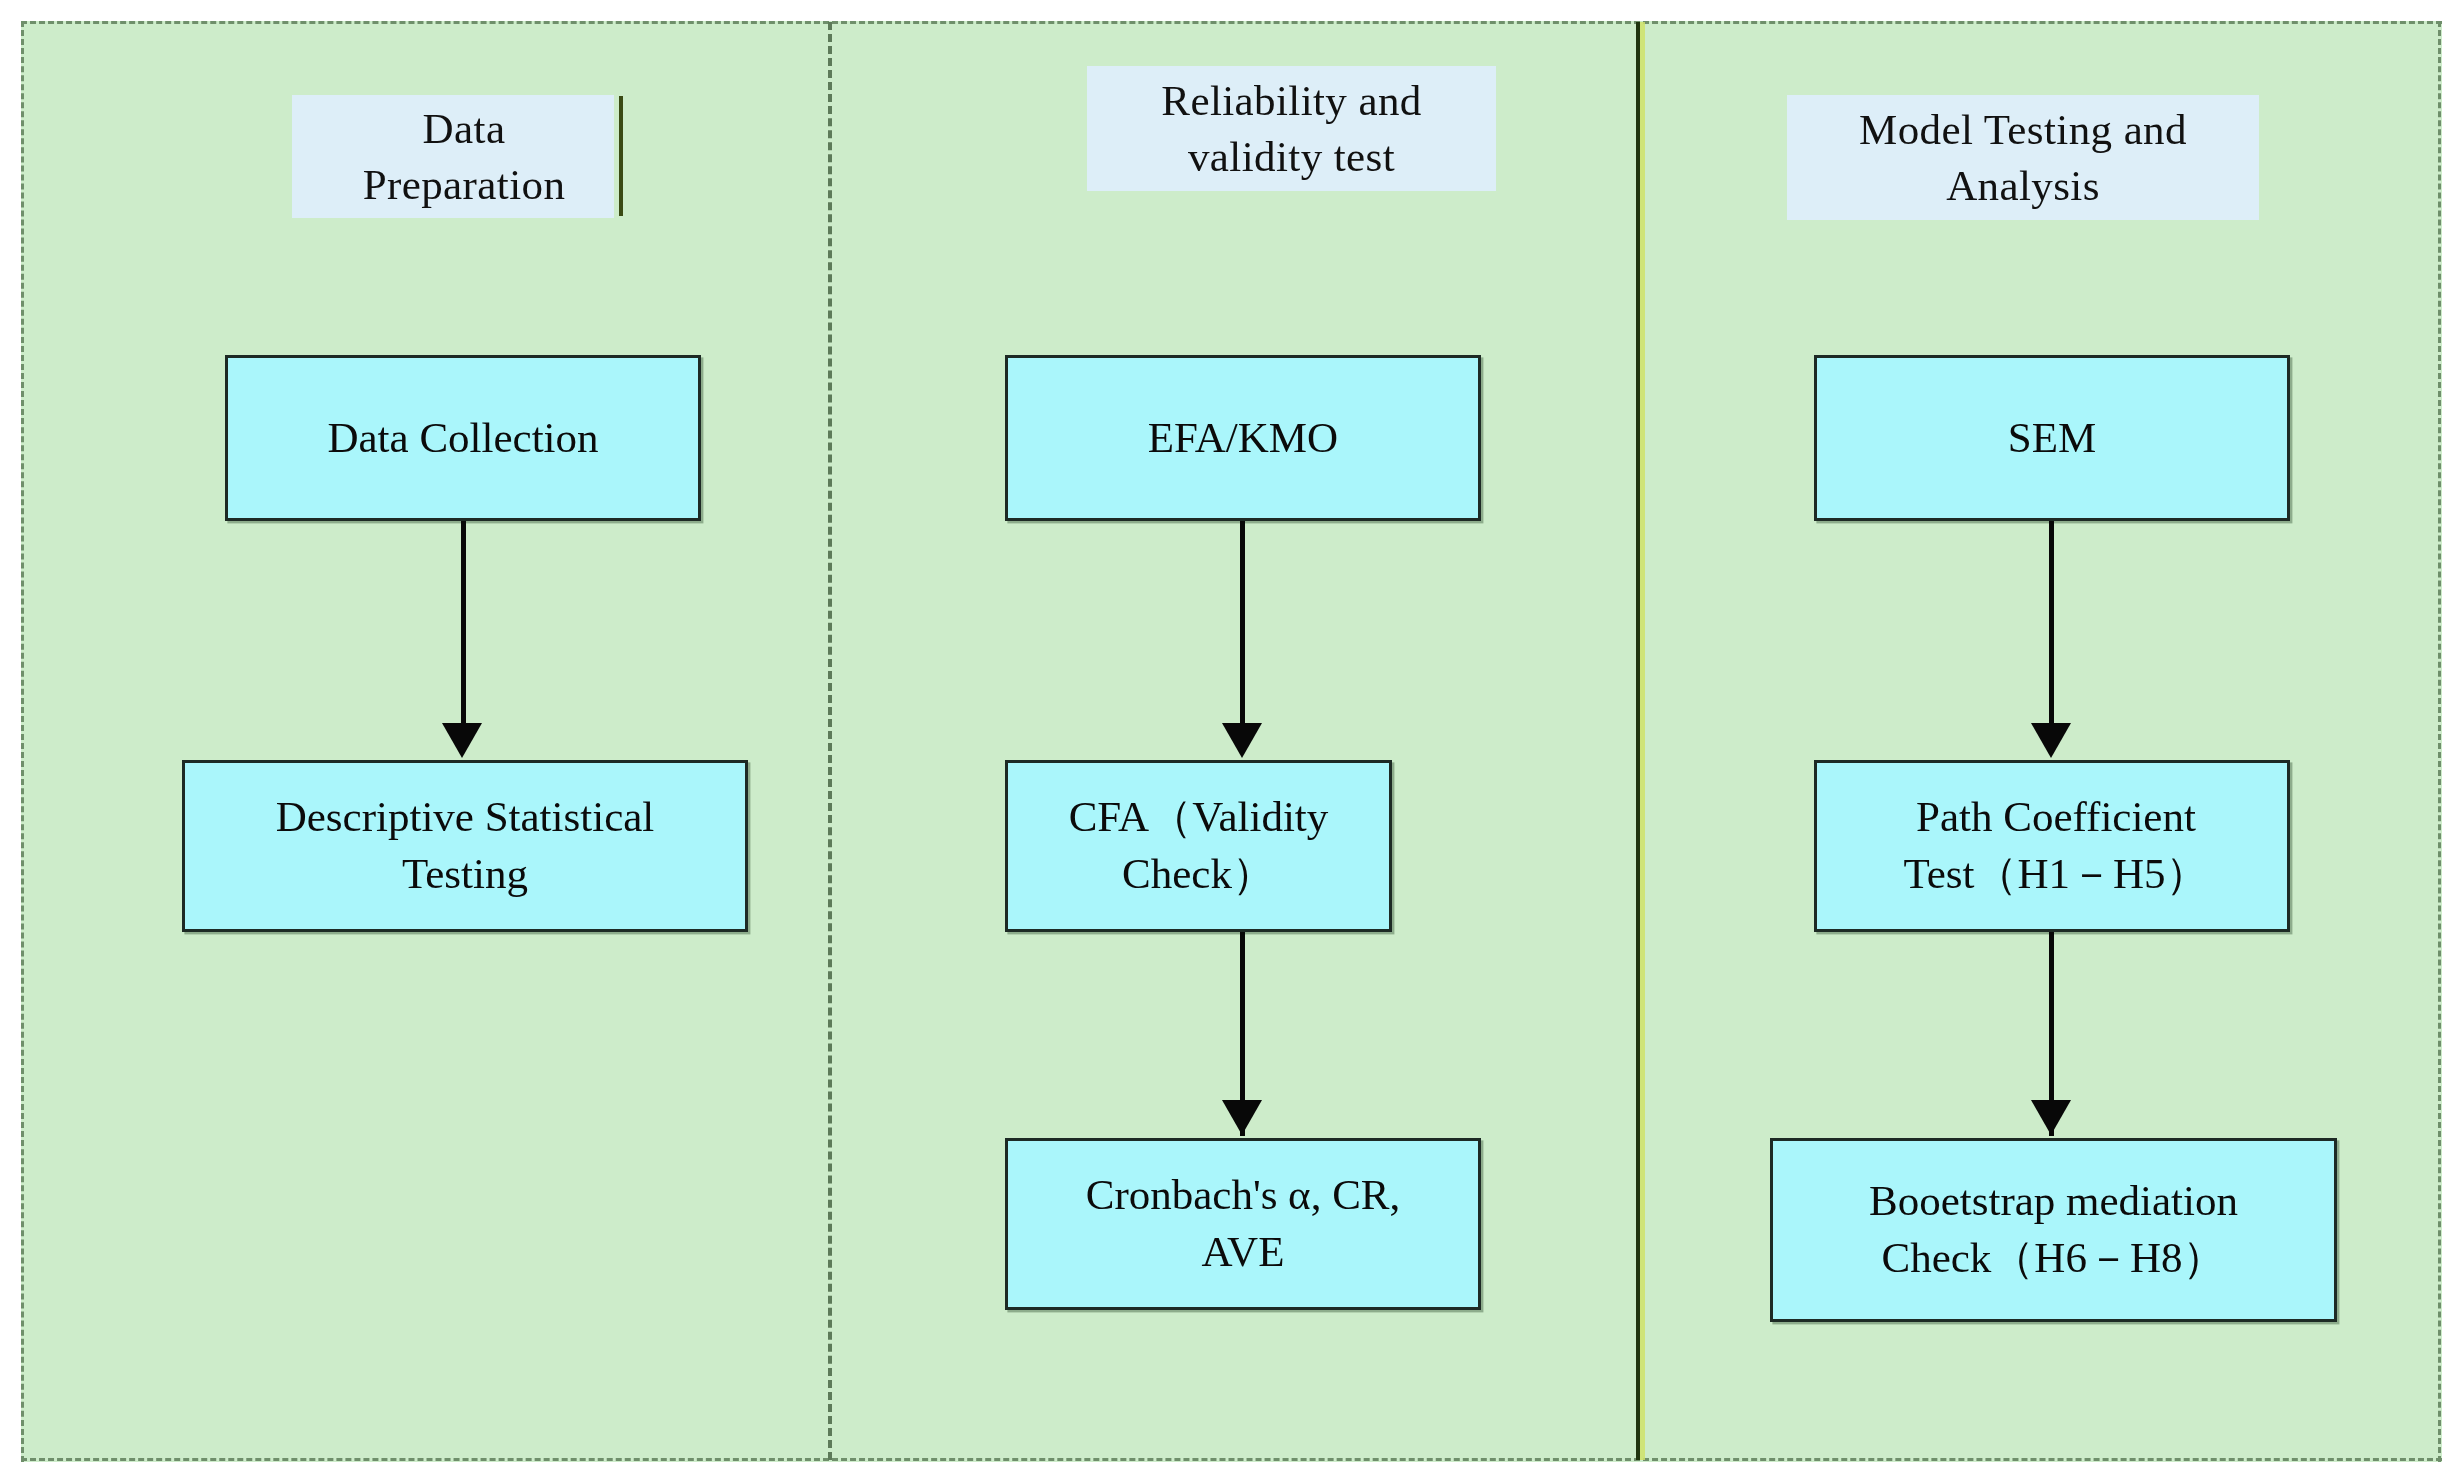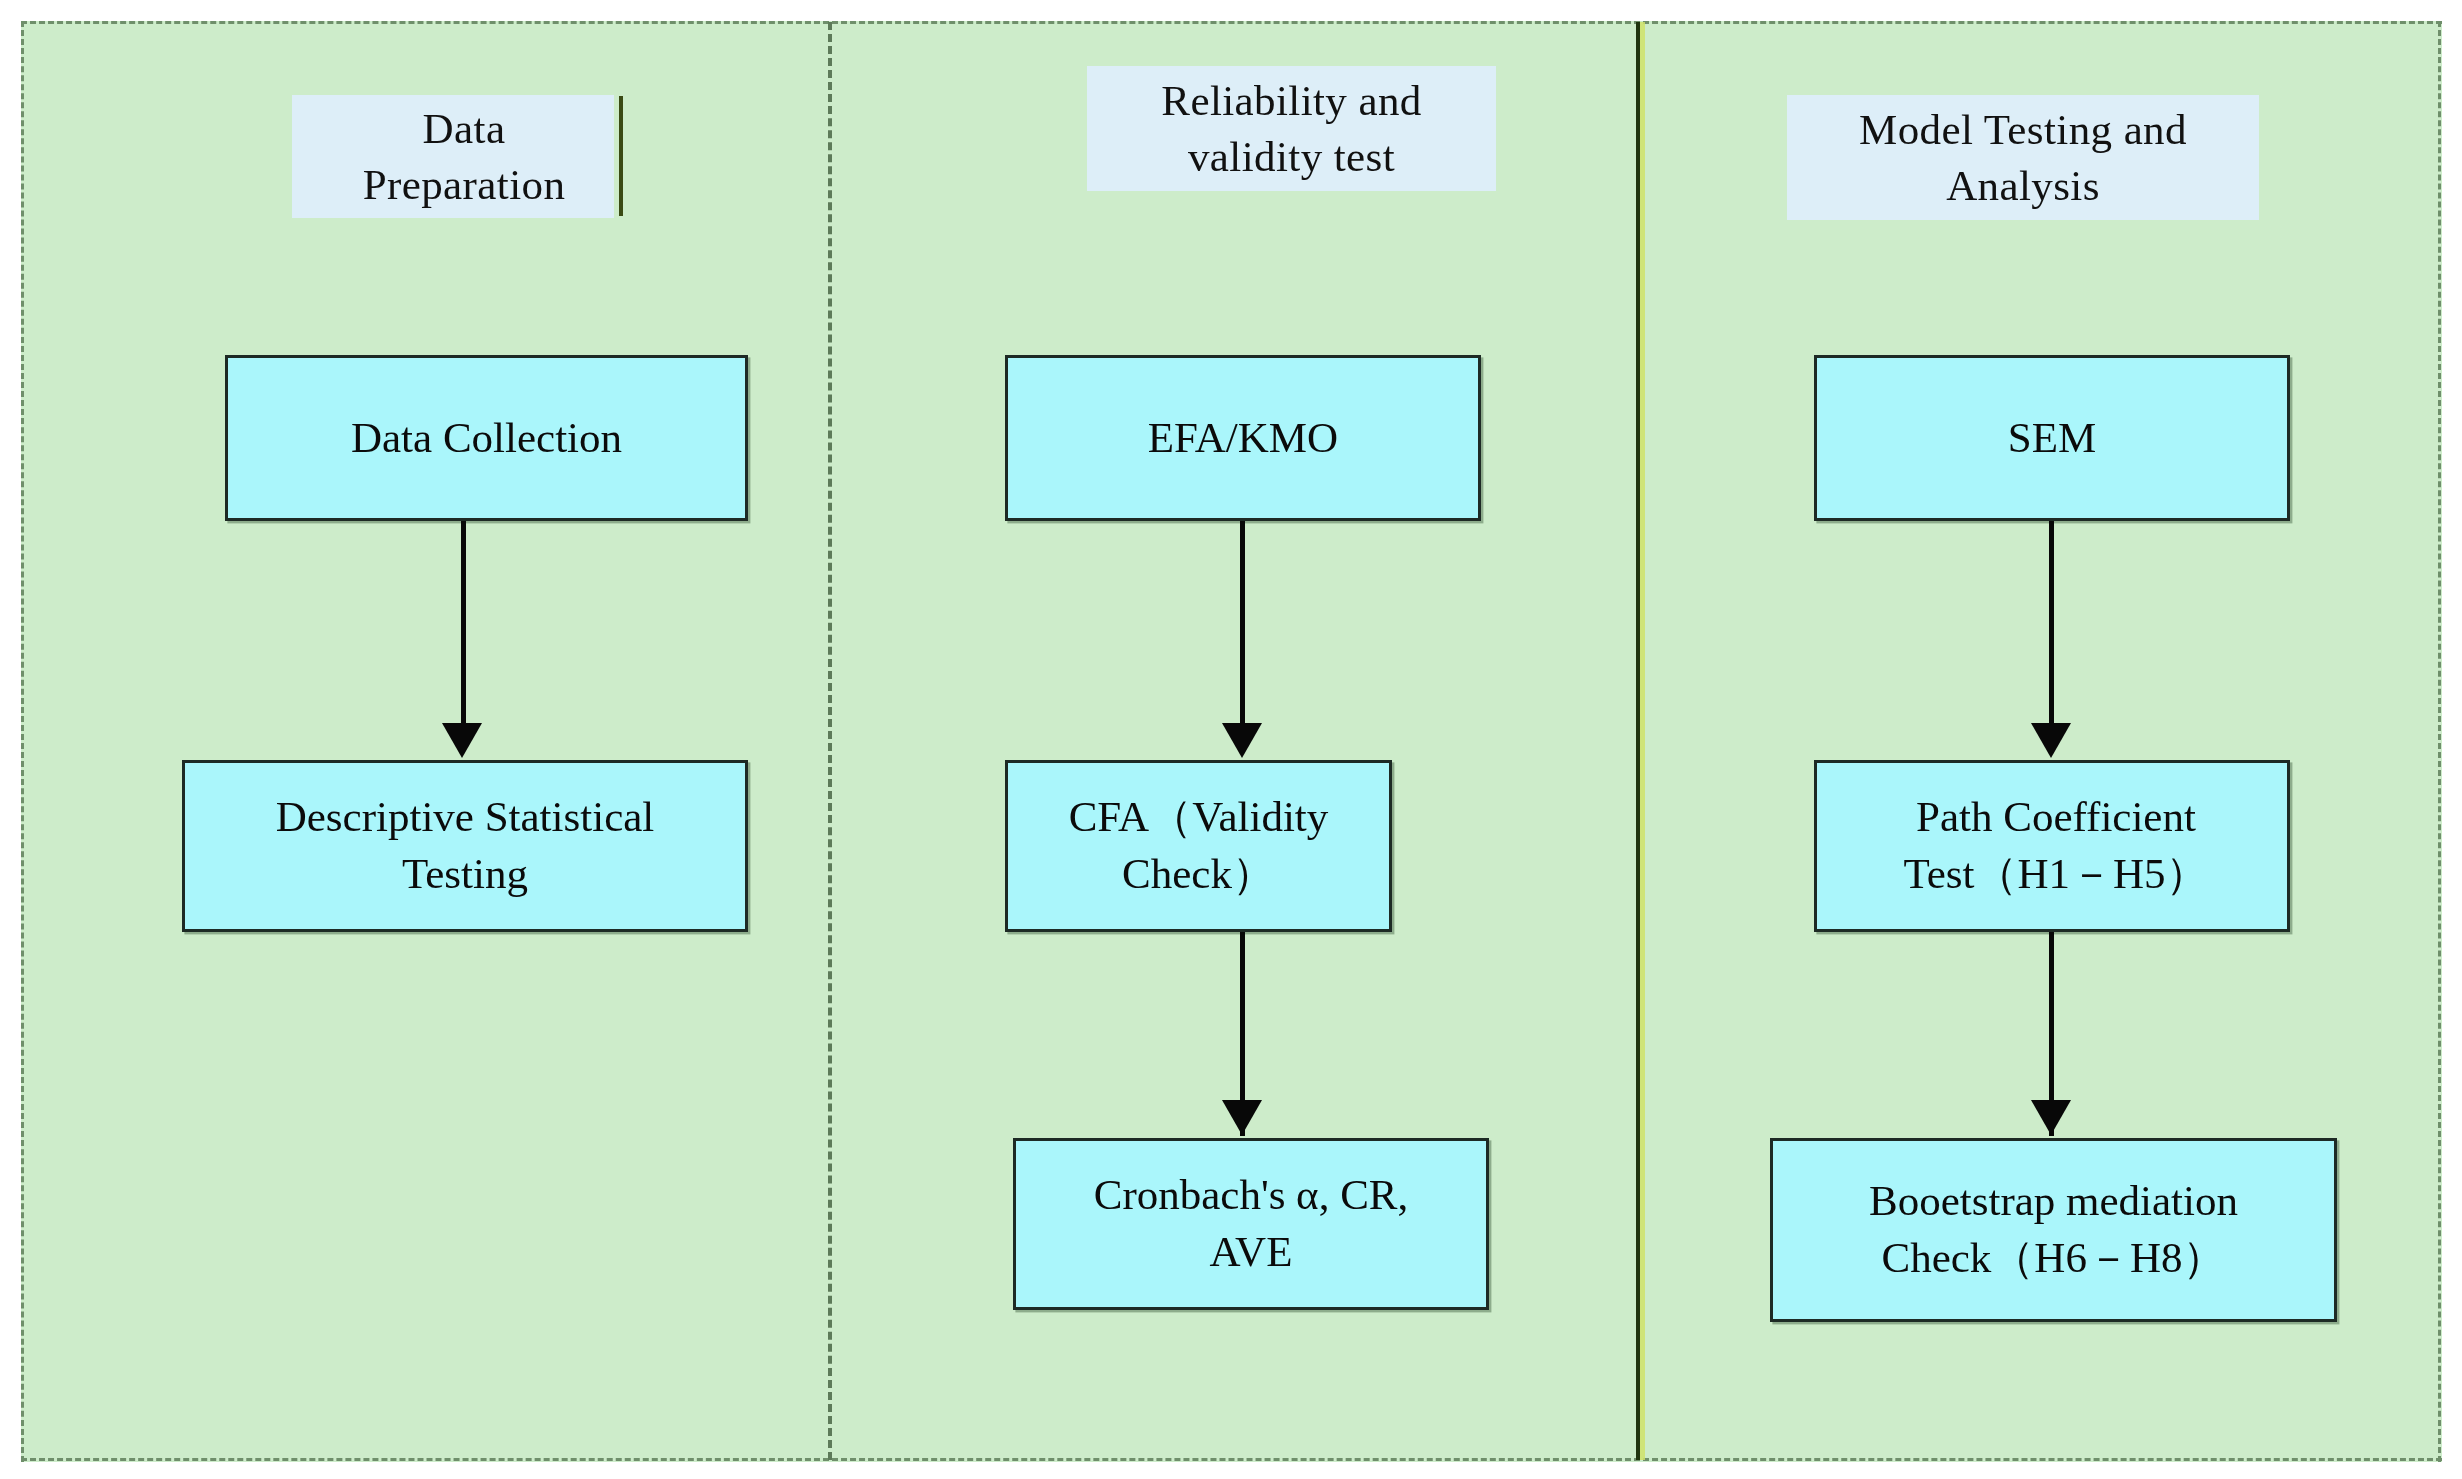--- a/index.html
+++ b/index.html
@@ -126,21 +126,21 @@
 <div id="figure-border-bottom"></div>
 
 <div class="divider dashed" style="left:828px;"></div>
 <div class="divider-glow" style="left:1640px;"></div>
 <div class="divider solid" style="left:1636px;"></div>
 
 <div class="col-header" style="left:292px; top:95px; width:322px; height:123px;padding-left:22px;">Data
 Preparation</div>
 <div class="header-tick" style="left:619px; top:96px; height:120px;"></div>
 
-<div class="box" style="left:225px; top:355px; width:523px; height:166px;">Data Collection</div>
+<div class="box" style="left:225px; top:355px; width:476px; height:166px;">Data Collection</div>
 
 <div class="arrow-line" style="left:461px; top:521px; height:221px;"></div>
 <div class="arrow-head" style="left:442px; top:723px;"></div>
 
 <div class="box" style="left:182px; top:760px; width:566px; height:172px;">Descriptive Statistical
 Testing</div>
 
 <div class="col-header" style="left:1087px; top:66px; width:409px; height:125px;">Reliability and
 validity test</div>
 
@@ -148,21 +148,21 @@
 
 <div class="arrow-line" style="left:1240px; top:521px; height:221px;"></div>
 <div class="arrow-head" style="left:1222px; top:723px;"></div>
 
 <div class="box" style="left:1005px; top:760px; width:387px; height:172px;">CFA（Validity
 Check）</div>
 
 <div class="arrow-line" style="left:1240px; top:932px; height:204px;"></div>
 <div class="arrow-head" style="left:1222px; top:1100px;"></div>
 
-<div class="box" style="left:1005px; top:1138px; width:476px; height:172px;margin-left:8px;">Cronbach's α, CR,
+<div class="box" style="left:1005px; top:1138px; width:476px; height:172px;">Cronbach's α, CR,
 AVE</div>
 
 <div class="col-header" style="left:1787px; top:95px; width:472px; height:125px;">Model Testing and
 Analysis</div>
 
 <div class="box" style="left:1814px; top:355px; width:476px; height:166px;">SEM</div>
 
 <div class="arrow-line" style="left:2049px; top:521px; height:221px;"></div>
 <div class="arrow-head" style="left:2031px; top:723px;"></div>
 

